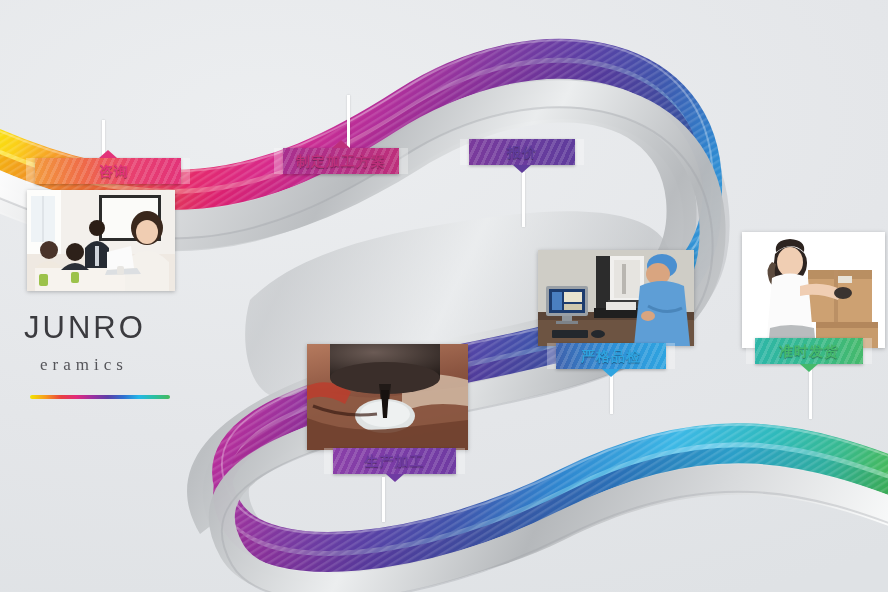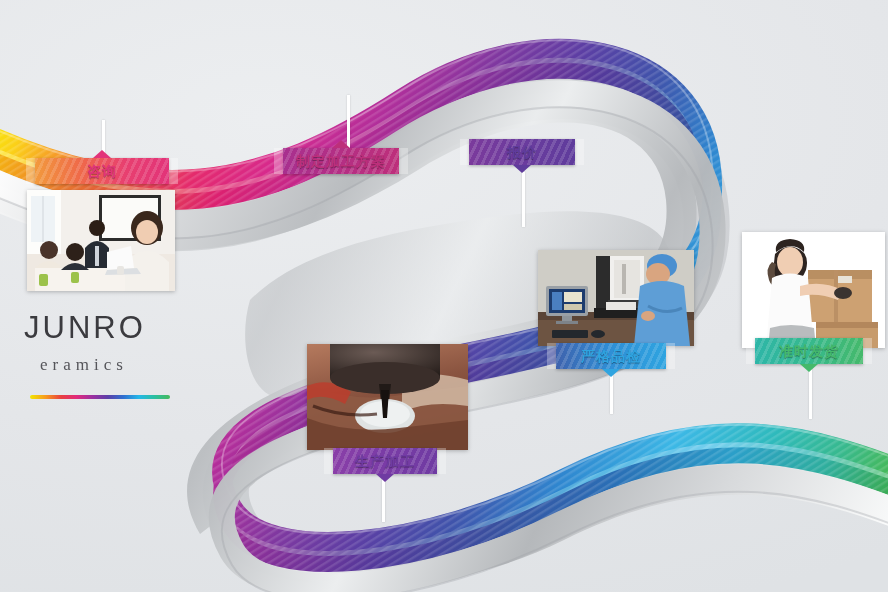--- a/index.html
+++ b/index.html
@@ -368,21 +368,21 @@
     </svg>
   </div>
 
   <div class="stem" style="left:102px;top:120px;height:45px;"></div>
   <div class="stem" style="left:347px;top:95px;height:55px;"></div>
   <div class="stem" style="left:522px;top:172px;height:55px;"></div>
   <div class="stem" style="left:382px;top:477px;height:45px;"></div>
   <div class="stem" style="left:610px;top:372px;height:42px;"></div>
   <div class="stem" style="left:809px;top:367px;height:52px;"></div>
 
-  <div class="label up lb-consult" style="left:35px;top:158px;width:134px;">
+  <div class="label up lb-consult" style="left:35px;top:158px;width:134px;padding-left:12px;">
     <span class="edgeL"></span>
     <span class="edgeR"></span>
     <span class="ptr"></span>
     <span class="stripe"></span>
     <span class="txt">咨询</span>
   </div>
 
   <div class="label up lb-plan" style="left:283px;top:148px;width:116px;">
     <span class="edgeL"></span>
     <span class="edgeR"></span>
@@ -392,21 +392,21 @@
   </div>
 
   <div class="label down lb-quote" style="left:469px;top:139px;width:106px;">
     <span class="edgeL"></span>
     <span class="edgeR"></span>
     <span class="ptr"></span>
     <span class="stripe"></span>
     <span class="txt">报价</span>
   </div>
 
-  <div class="label down lb-prod" style="left:333px;top:448px;width:104px;">
+  <div class="label down lb-prod" style="left:333px;top:448px;width:123px;">
     <span class="edgeL"></span>
     <span class="edgeR"></span>
     <span class="ptr"></span>
     <span class="stripe"></span>
     <span class="txt">生产加工</span>
   </div>
 
   <div class="label down lb-ship" style="left:755px;top:338px;width:108px;">
     <span class="edgeL"></span>
     <span class="edgeR"></span>

